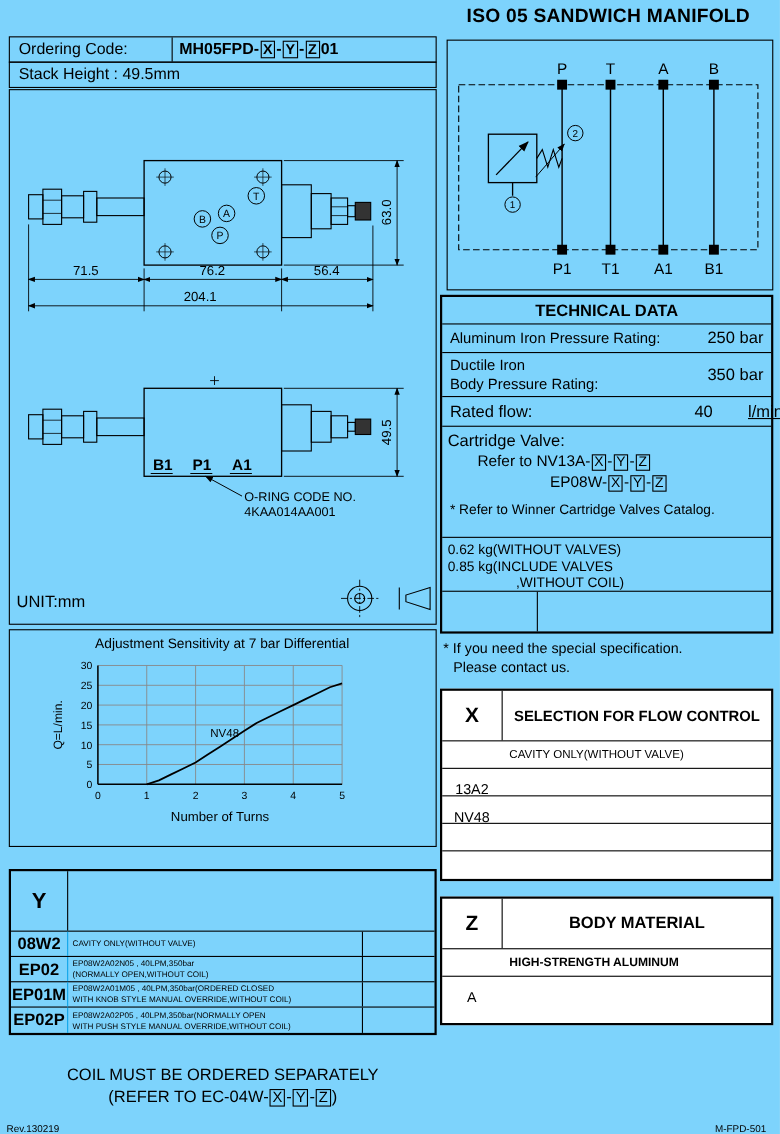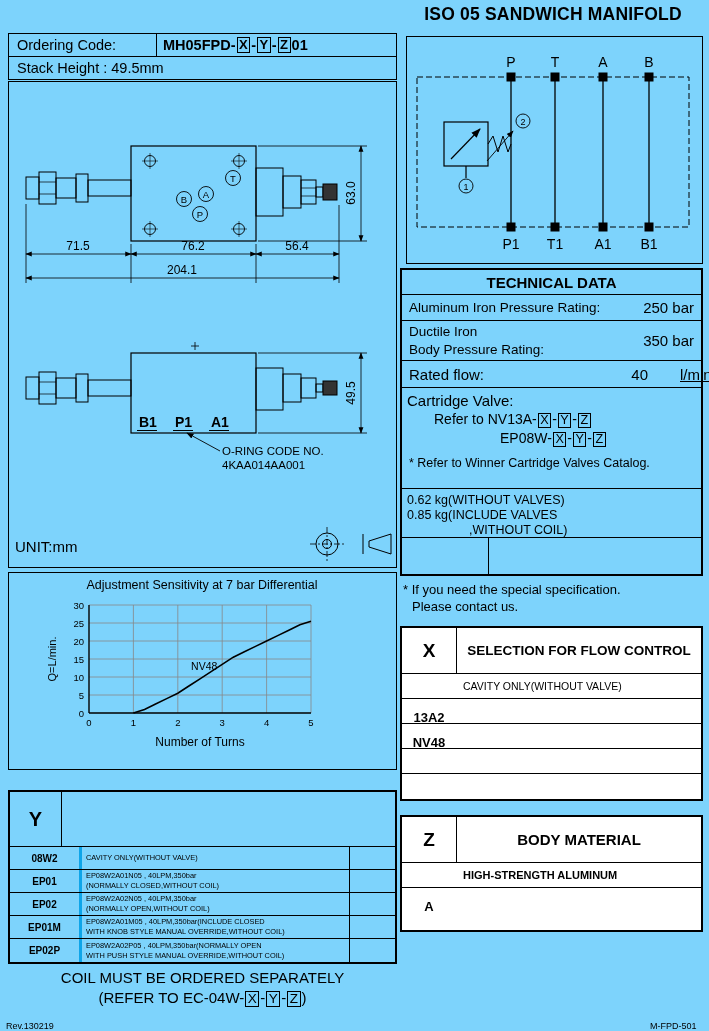--- a/index.html
+++ b/index.html
@@ -53,33 +53,33 @@
   .sel-table { border:2px solid #000; background:#fff; }
   .x-table { top:626px; left:400px; width:303px; }
   .z-table { top:815px; left:400px; width:303px; }
   .st-header { display:flex; align-items:stretch; border-bottom:1.5px solid #000; height:46px; }
   .st-key { width:55px; border-right:1.5px solid #000; display:flex; align-items:center; justify-content:center; font-weight:bold; font-size:19px; }
   .st-title { flex:1; display:flex; align-items:center; justify-content:center; font-weight:bold; font-size:13.5px; text-align:center; }
   .z-table .st-title { font-size:15px; }
   .st-row { display:flex; align-items:stretch; height:25px; border-bottom:1px solid #000; }
   .st-row:last-child { border-bottom:none; }
   .st-row.tall { height:42px; }
-  .st-k { width:55px; border-right:1px solid #000; display:flex; align-items:center; justify-content:center; font-weight:bold; font-size:13px;margin-top:43px; }
+  .st-k { width:55px; border-right:1px solid #000; display:flex; align-items:center; justify-content:center; font-weight:normal; font-size:13px;margin-top:43px; }
   .st-d { flex:1; display:flex; align-items:center; padding-left:6px; font-size:10.5px; }
   .st-d.bold { font-weight:bold; font-size:11px; }
 
   .y-table { top:790px; left:8px; width:389px; border:2px solid #000; }
   .yt-header { display:flex; align-items:stretch; height:55px; border-bottom:1.5px solid #000; }
   .yt-key { width:52px; border-right:1.5px solid #000; display:flex; align-items:center; justify-content:center; font-weight:bold; font-size:20px; }
   .yt-title { flex:1; display:flex; flex-direction:column; align-items:center; justify-content:center; font-weight:bold; }
   .yt-t1 { font-size:15px; }
   .yt-t2 { font-size:14px; margin-top:1px; }
   .yt-row { display:flex; align-items:stretch; height:23px; border-bottom:1px solid #000; }
   .yt-row:last-child { border-bottom:none; }
-  .yt-k { width:72px; border-right:3px solid #0ea5e9; display:flex; align-items:center; justify-content:center; font-weight:bold; font-size:10px; }
+  .yt-k { width:52px; border-right:1px solid #0ea5e9; display:flex; align-items:center; justify-content:center; font-weight:bold; font-size:15px; }
   .yt-d { width:268px; border-right:1px solid #000; display:flex; flex-direction:column; justify-content:center; padding-left:4px; font-size:7.4px; line-height:1.32; }
   .yt-e { flex:1; }
 
   .coil-note { top:968px; left:8px; width:389px; text-align:center; font-size:15px; line-height:1.35; }
 
   .rev   { top:1021px; left:6px;  font-size:9px; }
   .docno { top:1021px; left:650px; font-size:9px; }
 </style>
 </head>
 <body>
@@ -415,39 +415,31 @@
     </div>
     <div class="yt-row">
       <div class="yt-k">08W2</div>
       <div class="yt-d">
         <div>CAVITY ONLY(WITHOUT VALVE)</div>
         <div></div>
       </div>
       <div class="yt-e"></div>
     </div>
     <div class="yt-row">
-      <div class="yt-k">EP01</div>
-      <div class="yt-d">
-        <div>EP08W2A01N05 , 40LPM,350bar</div>
-        <div>(NORMALLY CLOSED,WITHOUT COIL)</div>
-      </div>
-      <div class="yt-e"></div>
-    </div>
-    <div class="yt-row">
       <div class="yt-k">EP02</div>
       <div class="yt-d">
         <div>EP08W2A02N05 , 40LPM,350bar</div>
         <div>(NORMALLY OPEN,WITHOUT COIL)</div>
       </div>
       <div class="yt-e"></div>
     </div>
     <div class="yt-row">
       <div class="yt-k">EP01M</div>
       <div class="yt-d">
-        <div>EP08W2A01M05 , 40LPM,350bar(INCLUDE CLOSED</div>
+        <div>EP08W2A01M05 , 40LPM,350bar(ORDERED CLOSED</div>
         <div>WITH KNOB STYLE MANUAL OVERRIDE,WITHOUT COIL)</div>
       </div>
       <div class="yt-e"></div>
     </div>
     <div class="yt-row">
       <div class="yt-k">EP02P</div>
       <div class="yt-d">
         <div>EP08W2A02P05 , 40LPM,350bar(NORMALLY OPEN</div>
         <div>WITH PUSH STYLE MANUAL OVERRIDE,WITHOUT COIL)</div>
       </div>

